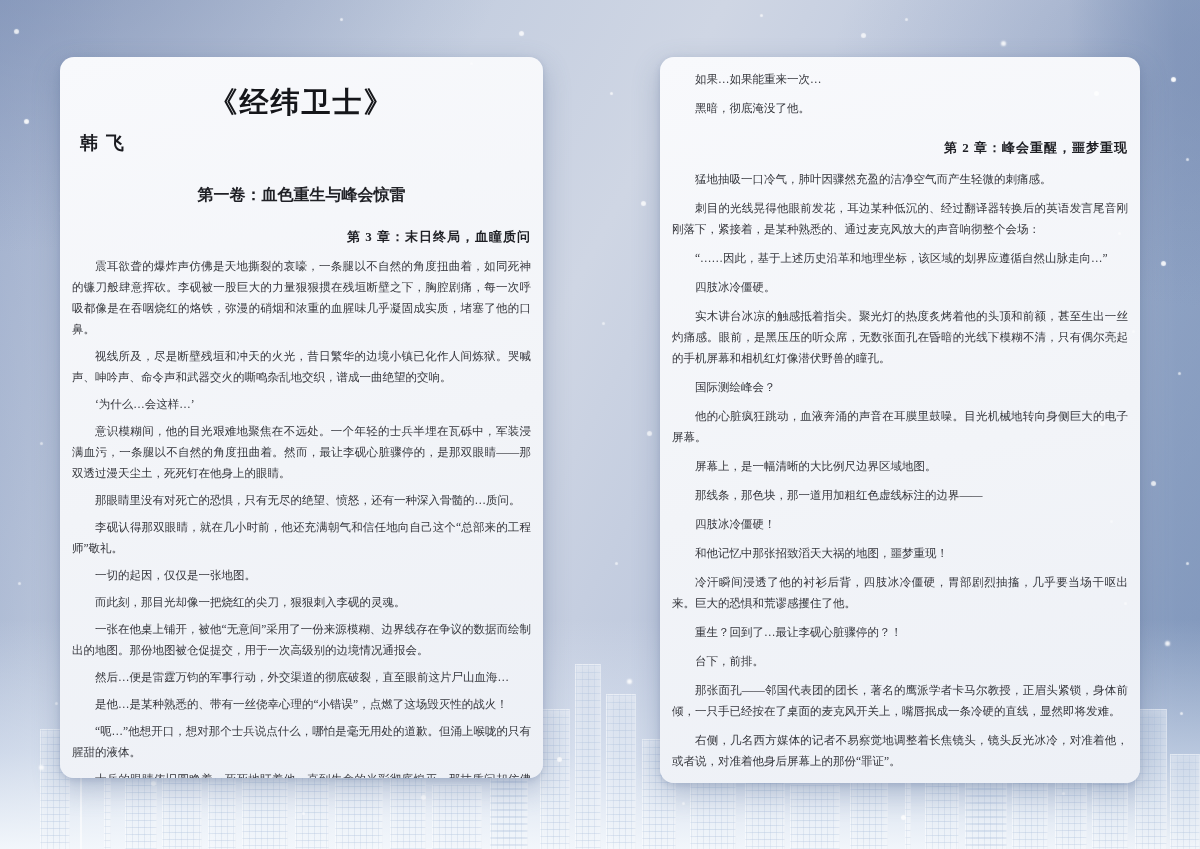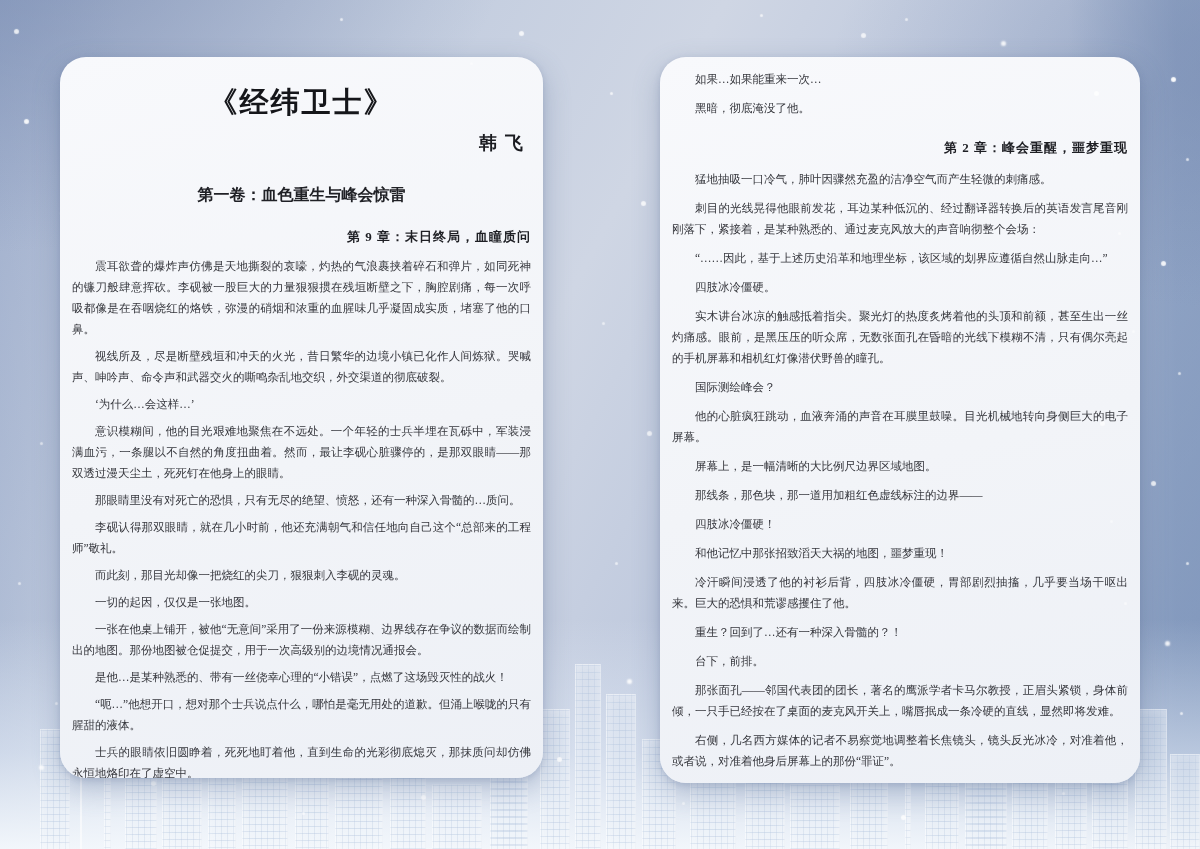--- a/index.html
+++ b/index.html
@@ -54,30 +54,30 @@
       682px 802px 1px 0 rgba(255,255,255,.7), 902px 816px 1px 1px rgba(255,255,255,.85),
       1062px 792px 1px 0 rgba(255,255,255,.7), 40px 766px 2px 1px rgba(255,255,255,.9); }
   .snow-over { z-index:4;
     box-shadow:
       1095px 92px 1px 1px rgba(255,255,255,.8), 1118px 232px 1px 0 rgba(255,255,255,.6),
       1101px 422px 1px 1px rgba(255,255,255,.7), 1124px 602px 1px 0 rgba(255,255,255,.55),
       1110px 520px 1px 0 rgba(255,255,255,.5), 470px 62px 1px 0 rgba(255,255,255,.45),
       1132px 330px 1px 0 rgba(255,255,255,.5); }
 
   
-  .page { position:absolute; z-index:3; overflow:hidden; border-radius:26px;
+  .page { position:absolute; z-index:3; overflow:hidden; border-radius:14px;
       background:linear-gradient(165deg,#f8f9fc 0%, #f2f4f8 55%, #edf0f6 100%);
       box-shadow:0 10px 28px rgba(78,99,140,.32), 0 2px 6px rgba(90,110,150,.22);
       color:#35363c; }
   .page-left  { left:60px;  top:57px; width:483px; height:721px; padding:0 12px; }
   .page-right { left:660px; top:57px; width:480px; height:726px; padding:4px 12px 0; }
 
   .book-title { font-size:29px; font-weight:bold; text-align:center; color:#15161a;
       letter-spacing:2px; margin:26px 0 4px; }
-  .book-author { font-size:18px; font-weight:bold; text-align:right; color:#1a1b20;
+  .book-author { font-size:18px; font-weight:bold; text-align:left; color:#1a1b20;
       letter-spacing:8px; text-indent:8px; margin:8px 0 8px; }
   .volume-heading { font-family:"Liberation Sans","DejaVu Sans",sans-serif; font-size:16px;
       font-weight:bold; text-align:center; color:#202126; margin:30px 0 0; }
   .chapter-heading { font-size:13px; font-weight:bold; text-align:right; color:#1e1f24;
       letter-spacing:1px; margin:22px 0 10px; }
   .page-right .chapter-heading { margin:20px 0 12px; }
 
   p.body { font-size:11.5px; line-height:21px; text-align:justify; text-indent:2em;
       color:#35363c; margin:6px 0; }
   .page-right p.body { margin:8px 0; }
@@ -125,31 +125,32 @@
     <i class="bld" style="left:1170px;height:95px;width:30px"></i>
   </div>
 
   <div class="snow"></div>
   <div class="bg-glow-bottom"></div>
 
   <div class="page page-left">
     <div class="book-title">《经纬卫士》</div>
     <div class="book-author">韩飞</div>
     <div class="volume-heading">第一卷：血色重生与峰会惊雷</div>
-    <div class="chapter-heading">第 9 章：末日终局，血瞳质问</div>
+    <div class="chapter-heading">第 3 章：末日终局，血瞳质问</div>
 
-    <p class="body">震耳欲聋的爆炸声仿佛是天地撕裂的哀嚎，灼热的气浪裹挟着碎石和弹片，如同死神的镰刀般肆意挥砍。李砚被一股巨大的力量狠狠掼在残垣断壁之下，胸腔剧痛，每一次呼吸都像是在吞咽烧红的烙铁，弥漫的硝烟和浓重的血腥味几乎凝固成实质，堵塞了他的口鼻。</p>
-    <p class="body">视线所及，尽是断壁残垣和冲天的火光，昔日繁华的边境小镇已化作人间炼狱。哭喊声、呻吟声、命令声和武器交火的嘶鸣杂乱地交织，外交渠道的彻底破裂。</p>
+    <p class="body">震耳欲聋的爆炸声仿佛是天地撕裂的哀嚎，一条腿以不自然的角度扭曲着，如同死神的镰刀般肆意挥砍。李砚被一股巨大的力量狠狠掼在残垣断壁之下，胸腔剧痛，每一次呼吸都像是在吞咽烧红的烙铁，弥漫的硝烟和浓重的血腥味几乎凝固成实质，堵塞了他的口鼻。</p>
+    <p class="body">视线所及，尽是断壁残垣和冲天的火光，昔日繁华的边境小镇已化作人间炼狱。哭喊声、呻吟声、命令声和武器交火的嘶鸣杂乱地交织，谱成一曲绝望的交响。</p>
     <p class="body">‘为什么…会这样…’</p>
     <p class="body">意识模糊间，他的目光艰难地聚焦在不远处。一个年轻的士兵半埋在瓦砾中，军装浸满血污，一条腿以不自然的角度扭曲着。然而，最让李砚心脏骤停的，是那双眼睛——那双透过漫天尘土，死死钉在他身上的眼睛。</p>
     <p class="body">那眼睛里没有对死亡的恐惧，只有无尽的绝望、愤怒，还有一种深入骨髓的…质问。</p>
     <p class="body">李砚认得那双眼睛，就在几小时前，他还充满朝气和信任地向自己这个“总部来的工程师”敬礼。</p>
+    <p class="body">一切的起因，仅仅是一张地图。</p>
     <p class="body">而此刻，那目光却像一把烧红的尖刀，狠狠刺入李砚的灵魂。</p>
-    <p class="body">一切的起因，仅仅是一张地图。</p>
     <p class="body">一张在他桌上铺开，被他“无意间”采用了一份来源模糊、边界线存在争议的数据而绘制出的地图。那份地图被仓促提交，用于一次高级别的边境情况通报会。</p>
+    <p class="body">然后…便是雷霆万钧的军事行动，外交渠道的彻底破裂，直至眼前这片尸山血海…</p>
     <p class="body">是他…是某种熟悉的、带有一丝侥幸心理的“小错误”，点燃了这场毁灭性的战火！</p>
     <p class="body">“呃…”他想开口，想对那个士兵说点什么，哪怕是毫无用处的道歉。但涌上喉咙的只有腥甜的液体。</p>
     <p class="body">士兵的眼睛依旧圆睁着，死死地盯着他，直到生命的光彩彻底熄灭，那抹质问却仿佛永恒地烙印在了虚空中。</p>
 
   </div>
 
   <div class="page page-right">
     <p class="body intro">如果…如果能重来一次…</p>
     <p class="body intro">黑暗，彻底淹没了他。</p>
 
@@ -160,21 +161,21 @@
     <p class="body">“……因此，基于上述历史沿革和地理坐标，该区域的划界应遵循自然山脉走向…”</p>
     <p class="body">四肢冰冷僵硬。</p>
     <p class="body">实木讲台冰凉的触感抵着指尖。聚光灯的热度炙烤着他的头顶和前额，甚至生出一丝灼痛感。眼前，是黑压压的听众席，无数张面孔在昏暗的光线下模糊不清，只有偶尔亮起的手机屏幕和相机红灯像潜伏野兽的瞳孔。</p>
     <p class="body">国际测绘峰会？</p>
     <p class="body">他的心脏疯狂跳动，血液奔涌的声音在耳膜里鼓噪。目光机械地转向身侧巨大的电子屏幕。</p>
     <p class="body">屏幕上，是一幅清晰的大比例尺边界区域地图。</p>
     <p class="body">那线条，那色块，那一道用加粗红色虚线标注的边界——</p>
     <p class="body">四肢冰冷僵硬！</p>
     <p class="body">和他记忆中那张招致滔天大祸的地图，噩梦重现！</p>
     <p class="body">冷汗瞬间浸透了他的衬衫后背，四肢冰冷僵硬，胃部剧烈抽搐，几乎要当场干呕出来。巨大的恐惧和荒谬感攫住了他。</p>
-    <p class="body">重生？回到了…还有一种深入骨髓的？！</p>
+    <p class="body">重生？回到了…最让李砚心脏骤停的？！</p>
     <p class="body">台下，前排。</p>
     <p class="body">那张面孔——邻国代表团的团长，著名的鹰派学者卡马尔教授，正眉头紧锁，身体前倾，一只手已经按在了桌面的麦克风开关上，嘴唇抿成一条冷硬的直线，显然即将发难。</p>
     <p class="body">右侧，几名西方媒体的记者不易察觉地调整着长焦镜头，镜头反光冰冷，对准着他，或者说，对准着他身后屏幕上的那份“罪证”。</p>
     <p class="body">“啧。”一声极轻却清晰的不满咂舌从台下传来，来自我国代表团的方向。一位头发花白的老者，他的导师陈院士，正用一种混合着惊愕和极度不赞同的目光盯着他。</p>
   </div>
 
   <div class="snow-over"></div>
 </div>
 
 </body></html>

